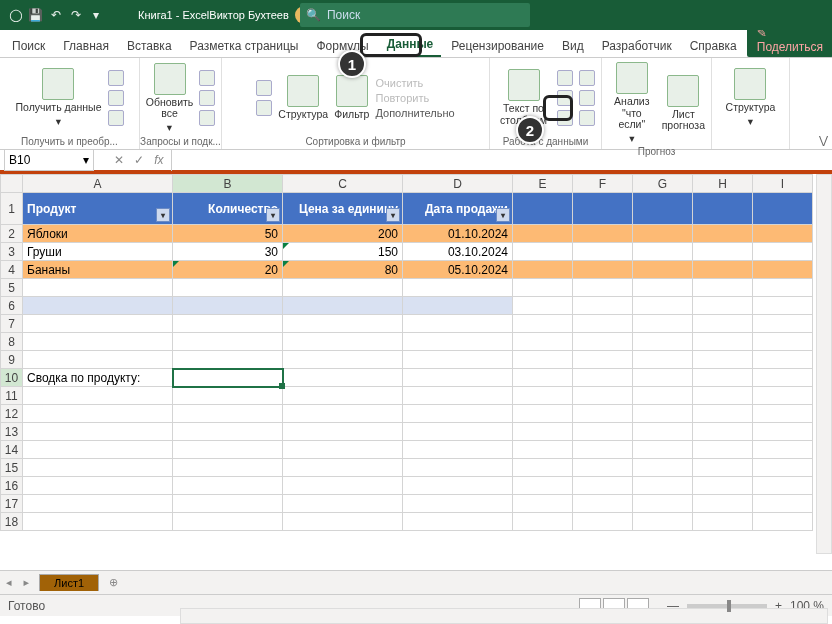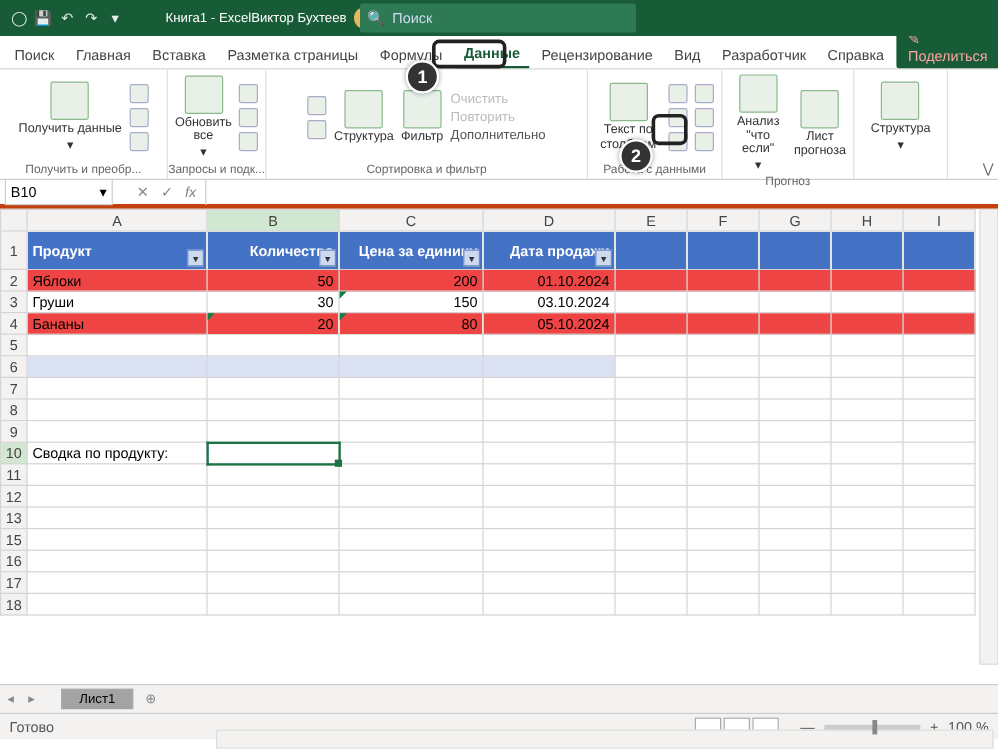--- a/index.html
+++ b/index.html
@@ -30,27 +30,27 @@
   .fxarea{display:flex;align-items:center;gap:10px;padding-left:20px;font-size:12px;color:#888;}
   .fxbar{flex:1;height:22px;border-left:1px solid #ccc;margin-left:8px;}
   .sheet-wrap{position:relative;height:396px;overflow:hidden;background:#fff;}
   table.grid{border-collapse:collapse;table-layout:fixed;width:800px;}
   .grid th,.grid td{border:1px solid #d4d4d4;font-size:12px;padding:0;height:18px;}
   .grid th{background:#f3f2f1;font-weight:400;color:#444;text-align:center;}
   .grid th.rowh{width:22px;}
   .grid td{padding:0 4px;}
   .hdr-row td{background:#4472c4;color:#fff;font-weight:600;height:32px;vertical-align:middle;position:relative;}
   .filter-btn{position:absolute;right:2px;bottom:2px;width:14px;height:14px;background:#cdd9ee;border:1px solid #6b8bc5;font-size:8px;display:flex;align-items:center;justify-content:center;color:#333;}
-  .band td{background:#ef4444;}
+  .band td{background:#fdba74;}
   .selcell{border:2px solid #1f7246 !important;position:relative;}
   .selcell::after{content:'';position:absolute;right:-3px;bottom:-3px;width:6px;height:6px;background:#1f7246;}
   .greentick{position:absolute;left:0;top:0;width:0;height:0;border-top:6px solid #0a8043;border-right:6px solid transparent;}
   .selheader{background:#d2e7d2 !important;}
   .tabstrip{height:24px;border-top:1px solid #ccc;display:flex;align-items:center;font-size:11px;background:#f3f2f1;}
-  .sheet-tab{background:#a3a3a3;border:1px solid #aaa;border-bottom:none;padding:2px 14px;margin-left:16px;}
+  .sheet-tab{background:#a16207;border:1px solid #aaa;border-bottom:none;padding:2px 14px;margin-left:4px;}
   .statusbar{height:22px;background:#f3f2f1;border-top:1px solid #ccc;display:flex;align-items:center;font-size:12px;color:#555;padding:0 8px;justify-content:space-between;}
   .zoom{display:flex;align-items:center;gap:8px;}
   .slider{width:80px;height:4px;background:#ccc;position:relative;}
   .slider:before{content:'';position:absolute;left:50%;top:-4px;width:4px;height:12px;background:#888;}
   .callout{position:absolute;width:28px;height:28px;border-radius:50%;background:#333;color:#fff;font-weight:700;display:flex;align-items:center;justify-content:center;font-size:15px;z-index:50;border:2px solid #fff;box-shadow:0 0 4px rgba(0,0,0,.4);}
   .highlight-ring{position:absolute;border:3px solid #222;border-radius:6px;z-index:40;pointer-events:none;}
   .viewbtns{display:flex;gap:2px;margin-right:10px;}
   .vbicon{width:22px;height:16px;border:1px solid #aaa;background:#fff;}
   .scroll-h{position:absolute;bottom:0;left:180px;right:4px;height:16px;background:#f3f2f1;border:1px solid #ddd;}
   .scroll-v{position:absolute;top:0;right:0;bottom:16px;width:16px;background:#f3f2f1;border:1px solid #ddd;}
@@ -370,20 +370,32 @@
           <td></td>
           <td></td>
           <td></td>
           <td></td>
           <td></td>
           <td></td>
           <td></td>
           <td></td>
         </tr>
   <tr>
+          <th class="rowh">14</th>
+          <td></td>
+          <td></td>
+          <td></td>
+          <td></td>
+          <td></td>
+          <td></td>
+          <td></td>
+          <td></td>
+          <td></td>
+        </tr>
+  <tr>
           <th class="rowh">15</th>
           <td></td>
           <td></td>
           <td></td>
           <td></td>
           <td></td>
           <td></td>
           <td></td>
           <td></td>
           <td></td>

